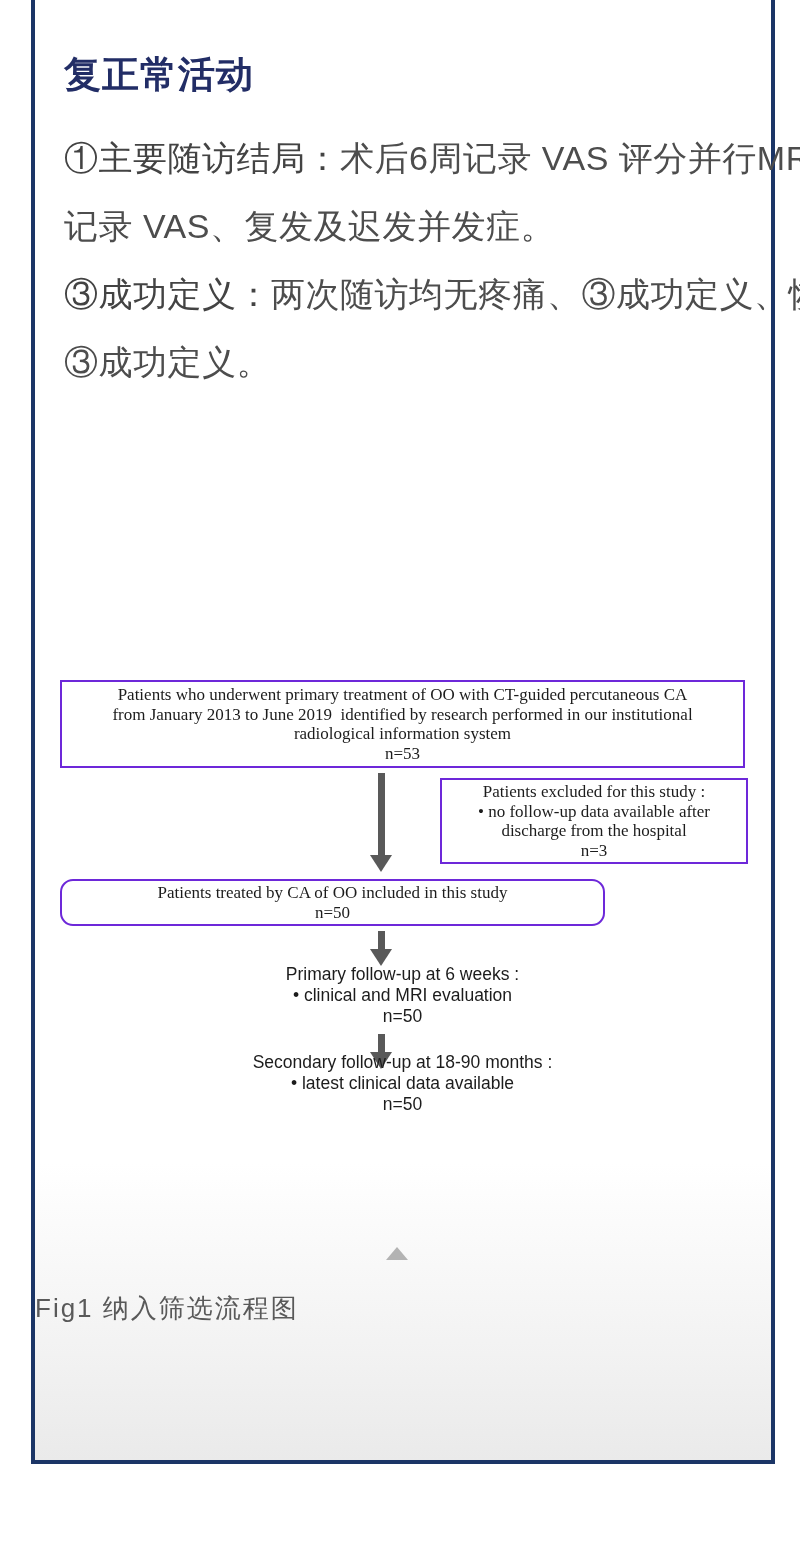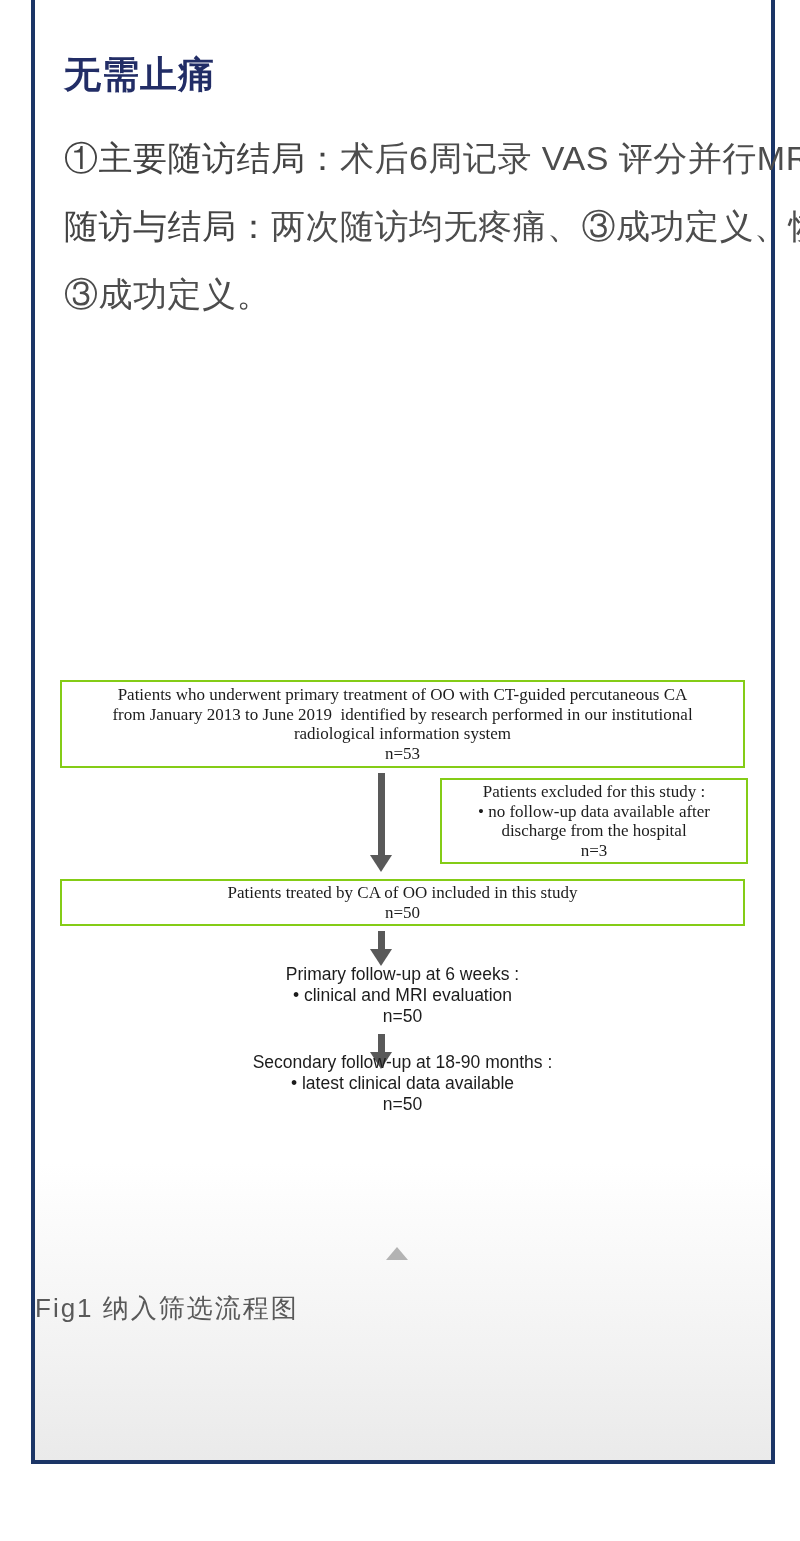--- a/index.html
+++ b/index.html
@@ -20,33 +20,33 @@
     letter-spacing:1px;
   }
   .para-lines{position:absolute;left:64px;top:124px;width:712px;}
   .para-line{
     height:68px;line-height:68px;font-size:34px;color:#4d4d4d;
     white-space:nowrap;letter-spacing:0.5px;
   }
   .para-lead{font-weight:400;color:#434343;}
   
   .fc-box{
-    position:absolute;box-sizing:border-box;border:2px solid #84cc16;
+    position:absolute;box-sizing:border-box;border:2px solid #6d28d9;
     background:#ffffff;text-align:center;color:#1c1c1c;
     font-family:"Liberation Serif",serif;font-size:17px;line-height:19.5px;
     white-space:pre-wrap;
   }
   .fc-text{
     position:absolute;text-align:center;color:#1c1c1c;
     font-family:Liberation Sans, sans-serif;font-size:17.5px;line-height:21px;
     white-space:pre-wrap;
   }
   .fc-box1{left:60px;top:680px;width:685px;padding:3px 6px;}
   .fc-excluded{left:440px;top:778px;width:308px;padding:2px 4px;}
-  .fc-box2{left:60px;top:879px;width:685px;padding:2px 4px;}
+  .fc-box2{left:60px;top:879px;width:545px;padding:2px 4px;border-radius:13px;}
   .fc-primary{left:60px;top:964px;width:685px;}
   .fc-secondary{left:60px;top:1052px;width:685px;}
   .arrow-stem{position:absolute;width:7px;background:#595959;}
   .arrow-head{
     position:absolute;width:0;height:0;
     border-left:11px solid transparent;border-right:11px solid transparent;
     border-top:17px solid #595959;
   }
   .stem-long{left:378px;top:773px;height:82px;}
   .head-long{left:370px;top:855px;}
@@ -64,25 +64,26 @@
     font-size:26px;color:#595959;font-weight:500;letter-spacing:2px;
   }
 </style>
 </head>
 <body>
 
 <div class="card"></div>
 
 <div class="layer">
 
-  <div class="page-title">无需止痛</div>
+  <div class="page-title">复正常活动</div>
 
   <div class="para-lines">
     <div class="para-line"><span class="para-lead">①主要随访结局：</span><span>术后6周记录 VAS 评分并行MR</span></div>
-    <div class="para-line"><span class="para-lead">随访与结局：</span><span>两次随访均无疼痛、③成功定义、恢</span></div>
+    <div class="para-line">记录 VAS、复发及迟发并发症。</div>
+    <div class="para-line"><span class="para-lead">③成功定义：</span><span>两次随访均无疼痛、③成功定义、恢</span></div>
     <div class="para-line">③成功定义。</div>
   </div>
 
   <div>
     <div class="fc-box fc-box1">Patients who underwent primary treatment of OO with CT-guided percutaneous CA
 from January 2013 to June 2019  identified by research performed in our institutional
 radiological information system
 n=53</div>
 
     <div class="arrow-stem stem-long"></div>

